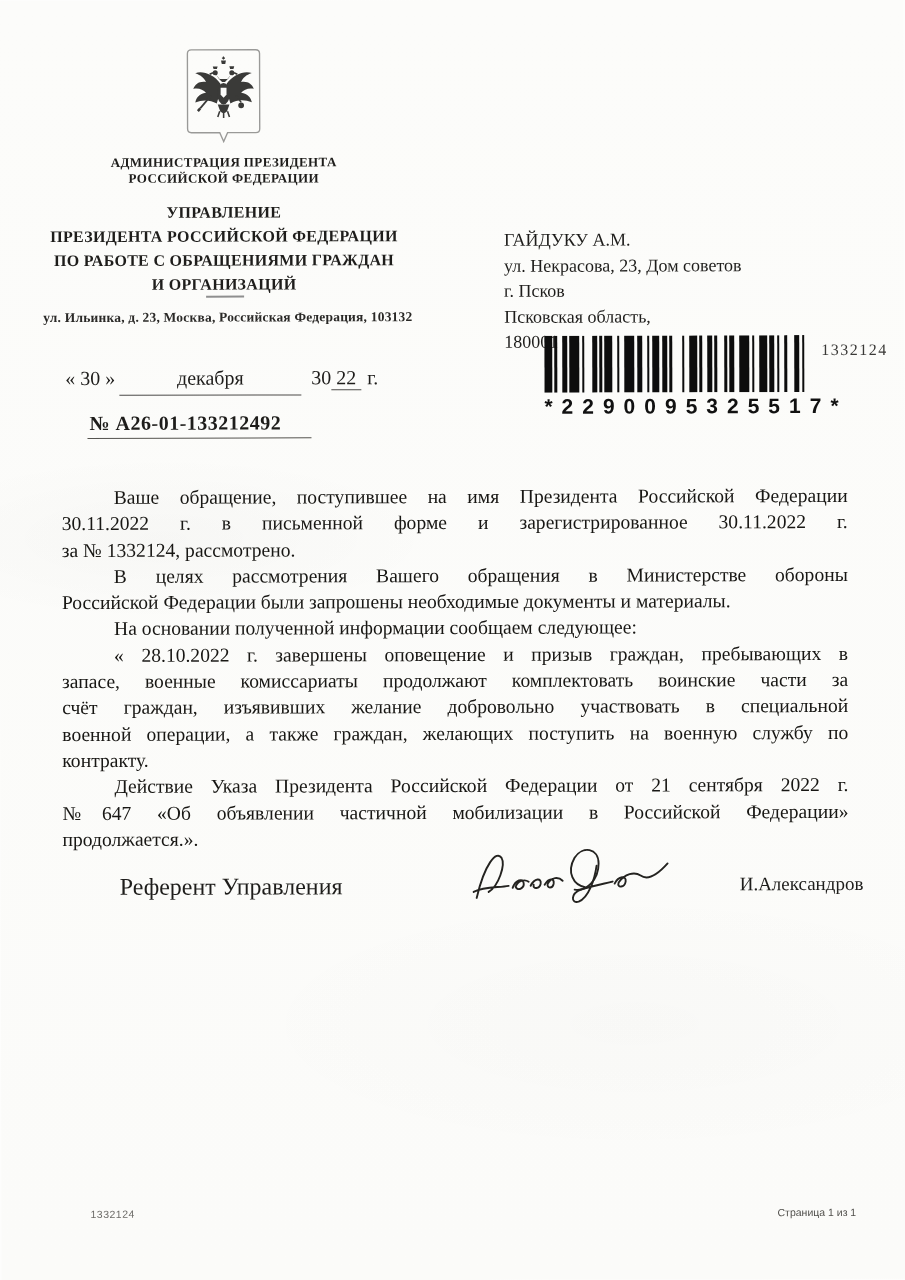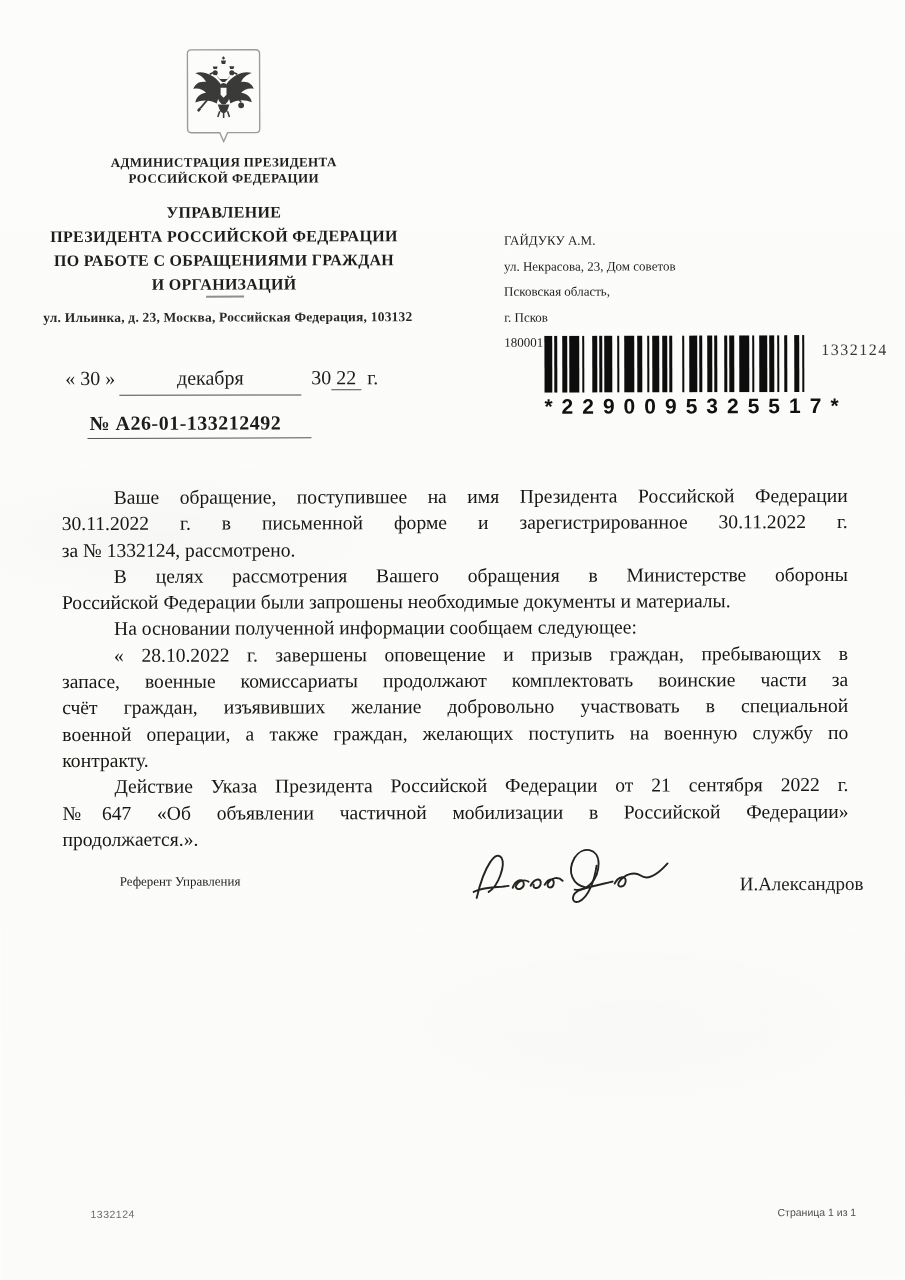--- a/index.html
+++ b/index.html
@@ -33,21 +33,21 @@
     text-align:center;font-size:16px;font-weight:bold;
     letter-spacing:0.3px;line-height:24px;white-space:pre-line;
   }
   .dept-dash{left:207px;top:295px;width:38px;height:2px;background:#8f8f8f;}
   .lh-address{
     left:44px;top:309px;width:420px;
     font-size:13.5px;font-weight:bold;letter-spacing:0.2px;color:#2a2927;
   }
 
   
-  .recipient{left:505px;top:228px;font-size:13px;line-height:25.5px;}
+  .recipient{left:505px;top:228px;font-size:18px;line-height:25.5px;}
 
   
   .barcode{left:545px;top:336px;width:272px;}
   .barcode-bars{height:57px;width:272px;white-space:nowrap;overflow:hidden;font-size:0;}
   .barcode-bars span{display:inline-block;height:57px;vertical-align:top;}
   .barcode-digits{
     margin-top:2px;text-align:left;
     font-family:"Liberation Sans", sans-serif;
     font-size:21px;font-weight:600;letter-spacing:9px;color:#111;
     white-space:nowrap;
@@ -67,21 +67,21 @@
     border-bottom:1.4px solid #55544f;padding:0 30px 3px 2px;font-weight:bold;}
 
   
   .body-text{left:62px;top:484px;width:786px;font-size:19.6px;color:#181714;}
   .body-text .line{height:26.3px;line-height:26.3px;white-space:nowrap;}
   .body-text .line.j{white-space:normal;text-align:justify;text-align-last:justify;}
   .body-text .line.ind{padding-left:52px;}
   .body-text .line.ind.j{padding-left:0;text-indent:52px;}
 
   
-  .sig-position{left:119px;top:873px;font-size:13px;}
+  .sig-position{left:119px;top:873px;font-size:24px;}
   .sig-script{left:468px;top:842px;width:205px;height:70px;}
   .sig-name{left:739px;top:874px;font-size:19px;}
 
   
   .footer-left{left:89px;top:1207px;font-family:"Liberation Sans",sans-serif;font-size:10.5px;color:#6b6a66;letter-spacing:0.5px;}
   .footer-right{left:776px;top:1207px;font-family:"Liberation Sans",sans-serif;font-size:10.5px;color:#504f4b;}
 </style>
 </head>
 <body>
 
@@ -128,22 +128,22 @@
   <div class="abs dept">УПРАВЛЕНИЕ
 ПРЕЗИДЕНТА РОССИЙСКОЙ ФЕДЕРАЦИИ
 ПО РАБОТЕ С ОБРАЩЕНИЯМИ ГРАЖДАН
 И ОРГАНИЗАЦИЙ</div>
   <div class="abs dept-dash"></div>
   <div class="abs lh-address">ул. Ильинка, д. 23, Москва, Российская Федерация, 103132</div>
 
   <div class="abs recipient">
     <div class="rcpt-line">ГАЙДУКУ А.М.</div>
     <div class="rcpt-line">ул. Некрасова, 23, Дом советов</div>
+    <div class="rcpt-line">г. Псков</div>
     <div class="rcpt-line">Псковская область,</div>
-    <div class="rcpt-line">г. Псков</div>
     <div class="rcpt-line">180001</div>
   </div>
 
   <div class="abs barcode">
     <div class="barcode-bars" id="barcode-bars"><span style="width: 7.5px; background: rgb(13, 13, 13);"></span><span style="width: 2.5px; background: transparent;"></span><span style="width: 2.5px; background: rgb(13, 13, 13);"></span><span style="width: 5px; background: transparent;"></span><span style="width: 5px; background: rgb(13, 13, 13);"></span><span style="width: 2.5px; background: transparent;"></span><span style="width: 10px; background: rgb(13, 13, 13);"></span><span style="width: 2.5px; background: transparent;"></span><span style="width: 2.5px; background: rgb(13, 13, 13);"></span><span style="width: 7.5px; background: transparent;"></span><span style="width: 5px; background: rgb(13, 13, 13);"></span><span style="width: 2.5px; background: transparent;"></span><span style="width: 2.5px; background: rgb(13, 13, 13);"></span><span style="width: 2.5px; background: transparent;"></span><span style="width: 7.5px; background: rgb(13, 13, 13);"></span><span style="width: 5px; background: transparent;"></span><span style="width: 2.5px; background: rgb(13, 13, 13);"></span><span style="width: 5px; background: transparent;"></span><span style="width: 10px; background: rgb(13, 13, 13);"></span><span style="width: 2.5px; background: transparent;"></span><span style="width: 5px; background: rgb(13, 13, 13);"></span><span style="width: 5px; background: transparent;"></span><span style="width: 2.5px; background: rgb(13, 13, 13);"></span><span style="width: 2.5px; background: transparent;"></span><span style="width: 7.5px; background: rgb(13, 13, 13);"></span><span style="width: 2.5px; background: transparent;"></span><span style="width: 5px; background: rgb(13, 13, 13);"></span><span style="width: 2.5px; background: transparent;"></span><span style="width: 2.5px; background: rgb(13, 13, 13);"></span><span style="width: 10px; background: transparent;"></span><span style="width: 2.5px; background: rgb(13, 13, 13);"></span><span style="width: 5px; background: transparent;"></span><span style="width: 7.5px; background: rgb(13, 13, 13);"></span><span style="width: 2.5px; background: transparent;"></span><span style="width: 2.5px; background: rgb(13, 13, 13);"></span><span style="width: 5px; background: transparent;"></span><span style="width: 5px; background: rgb(13, 13, 13);"></span><span style="width: 2.5px; background: transparent;"></span><span style="width: 2.5px; background: rgb(13, 13, 13);"></span><span style="width: 7.5px; background: transparent;"></span><span style="width: 2.5px; background: rgb(13, 13, 13);"></span><span style="width: 2.5px; background: transparent;"></span><span style="width: 5px; background: rgb(13, 13, 13);"></span><span style="width: 5px; background: transparent;"></span><span style="width: 10px; background: rgb(13, 13, 13);"></span><span style="width: 2.5px; background: transparent;"></span><span style="width: 2.5px; background: rgb(13, 13, 13);"></span><span style="width: 5px; background: transparent;"></span><span style="width: 7.5px; background: rgb(13, 13, 13);"></span><span style="width: 2.5px; background: transparent;"></span><span style="width: 5px; background: rgb(13, 13, 13);"></span><span style="width: 2.5px; background: transparent;"></span><span style="width: 2.5px; background: rgb(13, 13, 13);"></span><span style="width: 5px; background: transparent;"></span><span style="width: 2.5px; background: rgb(13, 13, 13);"></span><span style="width: 7.5px; background: transparent;"></span><span style="width: 5px; background: rgb(13, 13, 13);"></span><span style="width: 2.5px; background: transparent;"></span><span style="width: 2.5px; background: rgb(13, 13, 13);"></span><span style="width: 5px; background: transparent;"></span></div>
     <div class="barcode-digits">*2290095325517*</div>
   </div>
   <div class="abs barcode-num">1332124</div>
 
   <div class="abs date-row">

